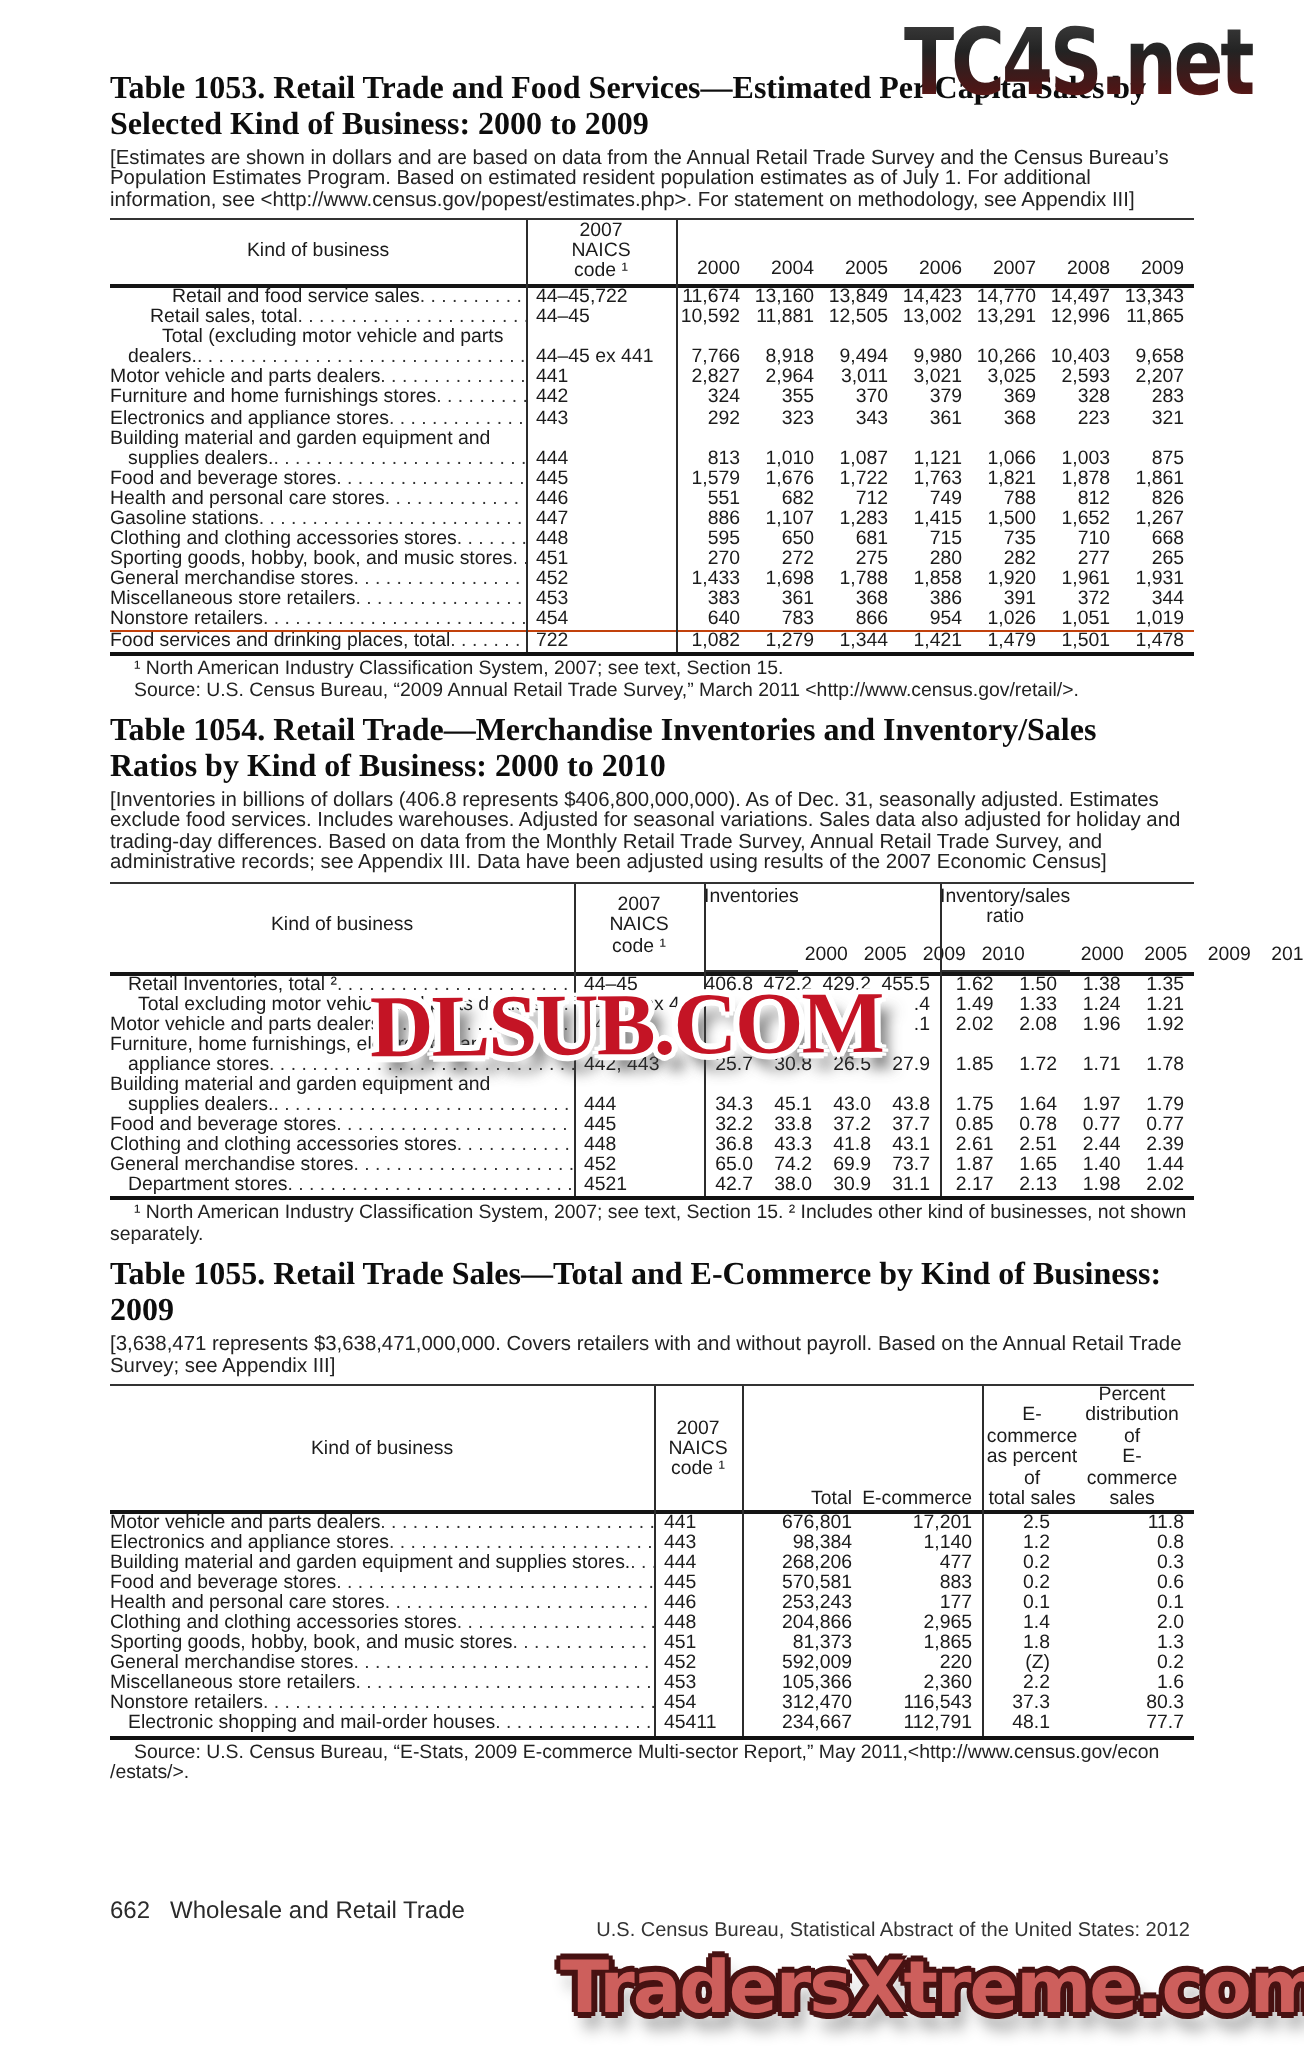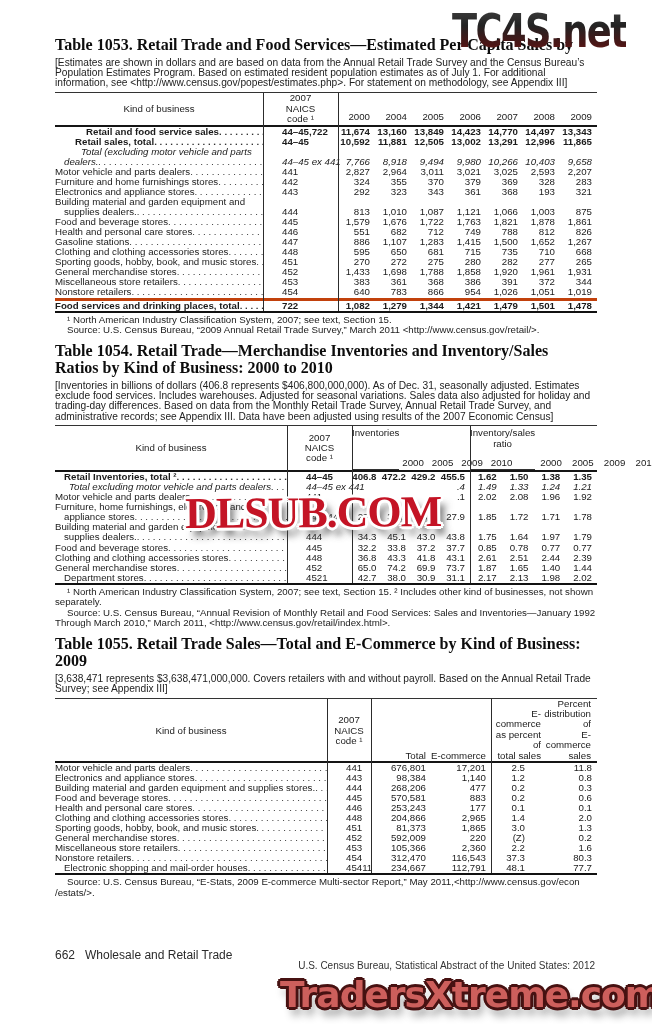--- a/index.html
+++ b/index.html
@@ -23,38 +23,38 @@
   .kind{display:flex;align-items:center;justify-content:center;text-align:center}
   .naics{display:flex;flex-direction:column;align-items:center;justify-content:center;text-align:center}
   .yc{display:flex;align-items:flex-end;justify-content:flex-end;padding:0 5px 2px 0}
   .grp{display:flex;flex-direction:row}
   .grp .gl{text-align:center;border-bottom:1px solid #333;padding:2px 0 1px}
   .grp .gys{display:grid;flex:1;align-items:end}
   .gys4a{grid-template-columns:repeat(4,29.5px)}
   .gys4b{grid-template-columns:repeat(4,31.75px)}
   .gys2{grid-template-columns:60px 60px}
   .pg{display:grid;grid-template-columns:50px 56px;align-items:end;padding-bottom:2px}
-  .pg .pl{text-align:right;line-height:10.4px}
+  .pg .pl{text-align:center;line-height:10.4px}
   .pg .pb .pl{padding-right:6px}
 
   .tbody{font-size:9.7px;line-height:10.05px}
   .row{display:grid;align-items:baseline}
   .g53 .row{grid-template-columns:208px 75px repeat(7,1fr)}
   .g54 .row{grid-template-columns:232px 65px repeat(4,29.5px) repeat(4,31.75px)}
   .g55 .row{grid-template-columns:272px 44px 60px 60px 39px 67px}
   .prerow{white-space:nowrap;overflow:hidden}
   .lab{display:flex;align-items:baseline;overflow:hidden}
   .lab .t{white-space:nowrap}
   .lab .d{flex:1;overflow:hidden;white-space:nowrap;padding-right:2px;color:#333}
   .lab .d::after{content:" . . . . . . . . . . . . . . . . . . . . . . . . . . . . . . . . . . . . . . . . . . . . . . . . . . . . . . . . . ."}
-  .code{padding-left:19px;white-space:nowrap}
+  .code{padding-left:5px;white-space:nowrap}
   .num{text-align:right;padding-right:5px;white-space:nowrap}
-  .b{font-weight:bold}
-  .it{font-style:italic}
-  .tl{border-top:3px solid #c2410c}
+  .b{font-weight:normal}
+  .it{}
+  .tl{border-top:1px solid #c2410c}
   .i1{padding-left:9px}.i2{padding-left:14px}.i3{padding-left:20px}.i4{padding-left:26px}.i5{padding-left:31px}
 
   .footer-left{position:absolute;left:55px;top:948px;font-size:12px;color:#2b2b2b}
   .footer-left .sec{margin-left:10px}
   .footer-right{position:absolute;right:57px;top:960px;font-size:10px;color:#333}
 
   .wm{pointer-events:none;white-space:nowrap}
   .wm-top{position:absolute;left:452px;top:4px;z-index:9;
     font-family:"DejaVu Sans",sans-serif;font-weight:800;font-size:46px;letter-spacing:-2px;
     transform:scaleX(.8);transform-origin:left top;
@@ -74,20 +74,21 @@
 </head>
 <body>
 
 <div class="wm wm-top">TC4S.net</div>
 
 <div class="content">
 
   <div>
     <div class="title">
       <div>Table 1053. Retail Trade and Food Services—Estimated Per Capita Sales by</div>
+      <div>Selected Kind of Business: 2000 to 2009</div>
     </div>
     <div class="note">[Estimates are shown in dollars and are based on data from the Annual Retail Trade Survey and the Census Bureau’s Population Estimates Program. Based on estimated resident population estimates as of July 1. For additional information, see &lt;http://www.census.gov/popest/estimates.php&gt;. For statement on methodology, see Appendix III]</div>
 
     <div class="tbl g53">
       <div class="vl" style="left:208px"></div>
       <div class="vl" style="left:283px"></div>
       <div class="thead h53">
         <div class="kind">Kind of business</div>
         <div class="naics">
           <div>2007</div>
@@ -178,21 +179,21 @@
             <div class="lab">
               <span class="t">Electronics and appliance stores</span>
               <span class="d"></span>
             </div>
             <div class="code">443</div>
             <div class="num">292</div>
             <div class="num">323</div>
             <div class="num">343</div>
             <div class="num">361</div>
             <div class="num">368</div>
-            <div class="num">193</div>
+            <div class="num">223</div>
             <div class="num">321</div>
           </div>
           <div class="prerow">Building material and garden equipment and</div>
           <div class="row">
             <div class="lab i1">
               <span class="t">supplies dealers.</span>
               <span class="d"></span>
             </div>
             <div class="code">444</div>
             <div class="num">813</div>
@@ -511,21 +512,20 @@
             <div class="num">2.17</div>
             <div class="num">2.13</div>
             <div class="num">1.98</div>
             <div class="num">2.02</div>
           </div>
         </div>
     </div>
 
     <div class="fnblock">
       <div class="fn">¹ North American Industry Classification System, 2007; see text, Section 15. ² Includes other kind of businesses, not shown separately.</div>
-      <div class="fn">Source: U.S. Census Bureau, “Annual Revision of Monthly Retail and Food Services: Sales and Inventories—January 1992 Through March 2010,” March 2011, &lt;http://www.census.gov/retail/index.html&gt;.</div>
     </div>
   </div>
 
   <div>
     <div class="title mt6">
       <div>Table 1055. Retail Trade Sales—Total and E-Commerce by Kind of Business:</div>
       <div>2009</div>
     </div>
     <div class="note">[3,638,471 represents $3,638,471,000,000. Covers retailers with and without payroll. Based on the Annual Retail Trade Survey; see Appendix III]</div>
 
@@ -628,21 +628,21 @@
             <div class="num">2.0</div>
           </div>
           <div class="row">
             <div class="lab">
               <span class="t">Sporting goods, hobby, book, and music stores</span>
               <span class="d"></span>
             </div>
             <div class="code">451</div>
             <div class="num">81,373</div>
             <div class="num">1,865</div>
-            <div class="num">3.0</div>
+            <div class="num">1.8</div>
             <div class="num">1.3</div>
           </div>
           <div class="row">
             <div class="lab">
               <span class="t">General merchandise stores</span>
               <span class="d"></span>
             </div>
             <div class="code">452</div>
             <div class="num">592,009</div>
             <div class="num">220</div>

